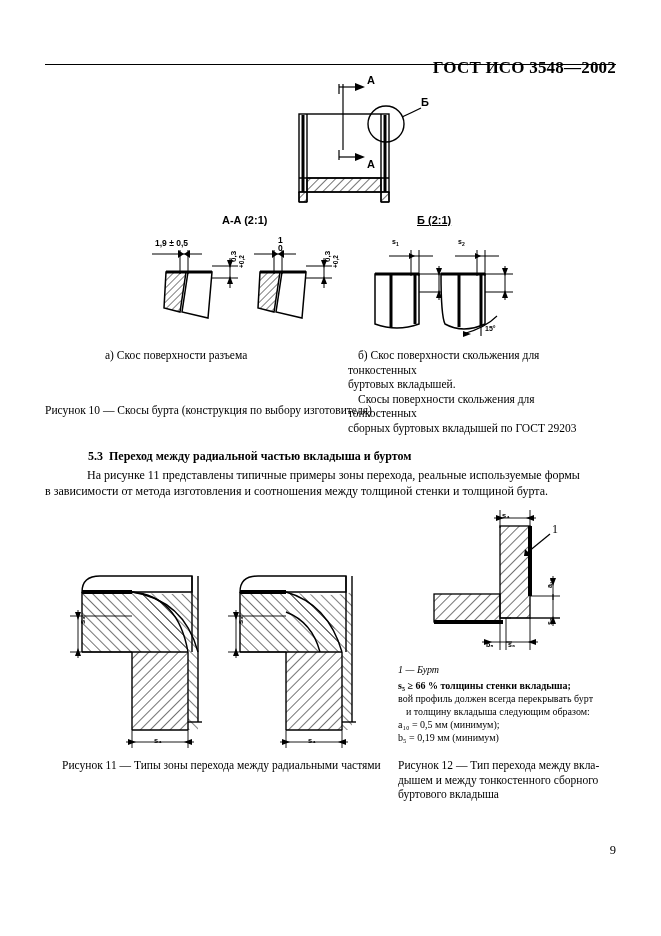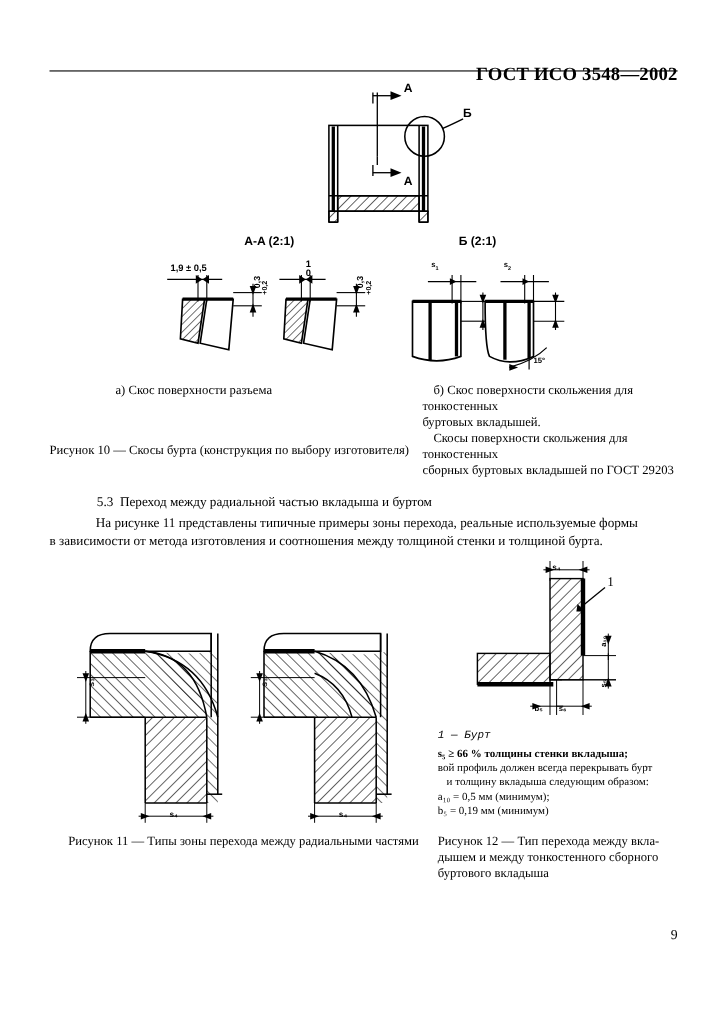--- a/index.html
+++ b/index.html
@@ -18,21 +18,21 @@
     position:absolute;right:0;top:14px;
     font-weight:bold;font-size:17px;letter-spacing:.2px;
     white-space:nowrap;
   }
   .hdr-rule{
     position:absolute;left:0;right:0;top:20px;height:1.4px;background:#000;
   }
 
   
   .txt{position:absolute;font-size:11.5px;line-height:14px;}
-  .b{font-weight:normal;}
+  .b{font-weight:bold;}
   .ctr{}
 
   
   .fig{position:absolute;}
   svg{display:block;overflow:visible;}
   .sp{font-family:"Liberation Sans", sans-serif;font-weight:bold;}
 
   
   .cap{position:absolute;font-size:11.5px;line-height:14.5px;}
 
@@ -106,21 +106,21 @@
       <text x="112" y="12" class="sp" font-size="11" fill="#000">A</text>
       <text x="112" y="96" class="sp" font-size="11" fill="#000">A</text>
 
       <circle cx="131" cy="52" r="18" stroke="#000" stroke-width="1.4" fill="none"></circle>
       <path d="M147 45 Q158 40 166 36" stroke="#000" stroke-width="1.3" fill="none"></path>
       <text x="166" y="34" class="sp" font-size="11" fill="#000">Б</text>
     </svg>
   </div>
 
   <div class="txt sp" style="left:222px;top:213px;font-size:11px;">A-A (2:1)</div>
-  <div class="txt sp" style="left:417px;top:213px;font-size:11px;">Б (2:1)</div>
+  <div class="txt sp" style="left:417px;top:213px;font-size:11px;text-decoration:underline;">Б (2:1)</div>
 
   <div class="fig" style="left:150px;top:232px;">
     <svg width="200" height="105" viewBox="0 0 200 105">
       <defs>
         <pattern id="hh1" width="5" height="5" patternUnits="userSpaceOnUse" patternTransform="rotate(45)">
           <line x1="0" y1="0" x2="0" y2="5" stroke="#000" stroke-width="1"></line>
         </pattern>
       </defs>
 
       <g>
@@ -233,21 +233,21 @@
       </g>
     </svg>
   </div>
 
   <div class="txt sp" style="left:392px;top:235px;font-size:7px;"><span>s</span><sub style="font-size:5px">1</sub></div>
   <div class="txt sp" style="left:458px;top:235px;font-size:7px;"><span>s</span><sub style="font-size:5px">2</sub></div>
   <div class="txt sp" style="left:485px;top:322px;font-size:7px;">15°</div>
 
   <div class="cap" style="left:105px;top:348px;width:230px;">а) Скос поверхности разъема</div>
 
-  <div class="cap" style="left:348px;top:348px;width:255px;margin-left:36px;">
+  <div class="cap" style="left:348px;top:348px;width:255px;">
     <div style="text-indent:10px;">б) Скос поверхности скольжения для тонкостенных</div>
     <div>буртовых вкладышей.</div>
     <div style="text-indent:10px;">Скосы поверхности скольжения для тонкостенных</div>
     <div>сборных буртовых вкладышей по ГОСТ 29203</div>
   </div>
 
   <div class="cap ctr" style="left:45px;right:45px;top:403px;width:571px;">Рисунок 10 — Скосы бурта (конструкция по выбору изготовителя)</div>
 
   <div class="txt b" style="left:88px;top:449px;font-size:12px;">
     <span>5.3</span>&nbsp;
@@ -400,21 +400,21 @@
     </svg>
   </div>
   <div class="txt sp" style="left:502px;top:509px;font-size:7.5px;">s₄</div>
   <div class="txt" style="left:552px;top:522px;font-size:12px;">1</div>
   <div class="txt sp" style="left:543px;top:588px;font-size:7px;transform:rotate(-90deg);transform-origin:left top;white-space:nowrap;">a₁₀</div>
   <div class="txt sp" style="left:543px;top:625px;font-size:7px;transform:rotate(-90deg);transform-origin:left top;white-space:nowrap;">s₅</div>
   <div class="txt sp" style="left:486px;top:638px;font-size:7px;">b₅</div>
   <div class="txt sp" style="left:508px;top:638px;font-size:7px;">s₆</div>
 
   <div class="cap" style="left:398px;top:663px;width:205px;">
-    <div class="ctr smallnote" style="font-style:italic;font-family:Liberation Mono, monospace;">1 — Бурт</div>
+    <div class="ctr smallnote" style="font-style:italic;">1 — Бурт</div>
     <div class="smallnote" style="margin-top:3px;font-weight:bold;">s₅ ≥ 66 %   толщины стенки   вкладыша;</div>
     <div class="smallnote">вой профиль должен всегда перекрывать бурт</div>
     <div class="smallnote" style="text-indent:8px;">и толщину вкладыша следующим образом:</div>
     <div class="smallnote ctr">a₁₀ = 0,5 мм (минимум);</div>
     <div class="smallnote ctr">b₅ = 0,19 мм (минимум)</div>
   </div>
 
   <div class="cap" style="left:62px;top:758px;width:330px;">Рисунок 11 — Типы зоны перехода между радиальными частями</div>
 
   <div class="cap ctr" style="left:398px;top:758px;width:208px;">

